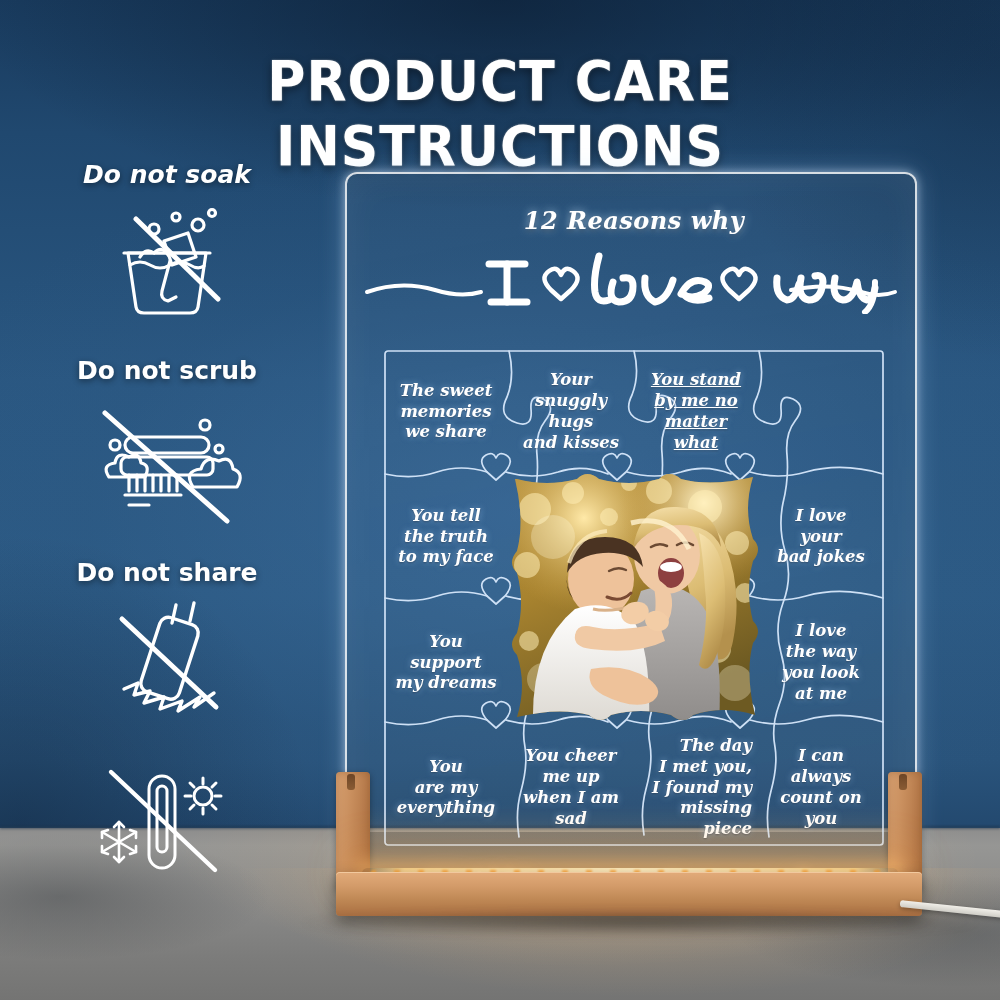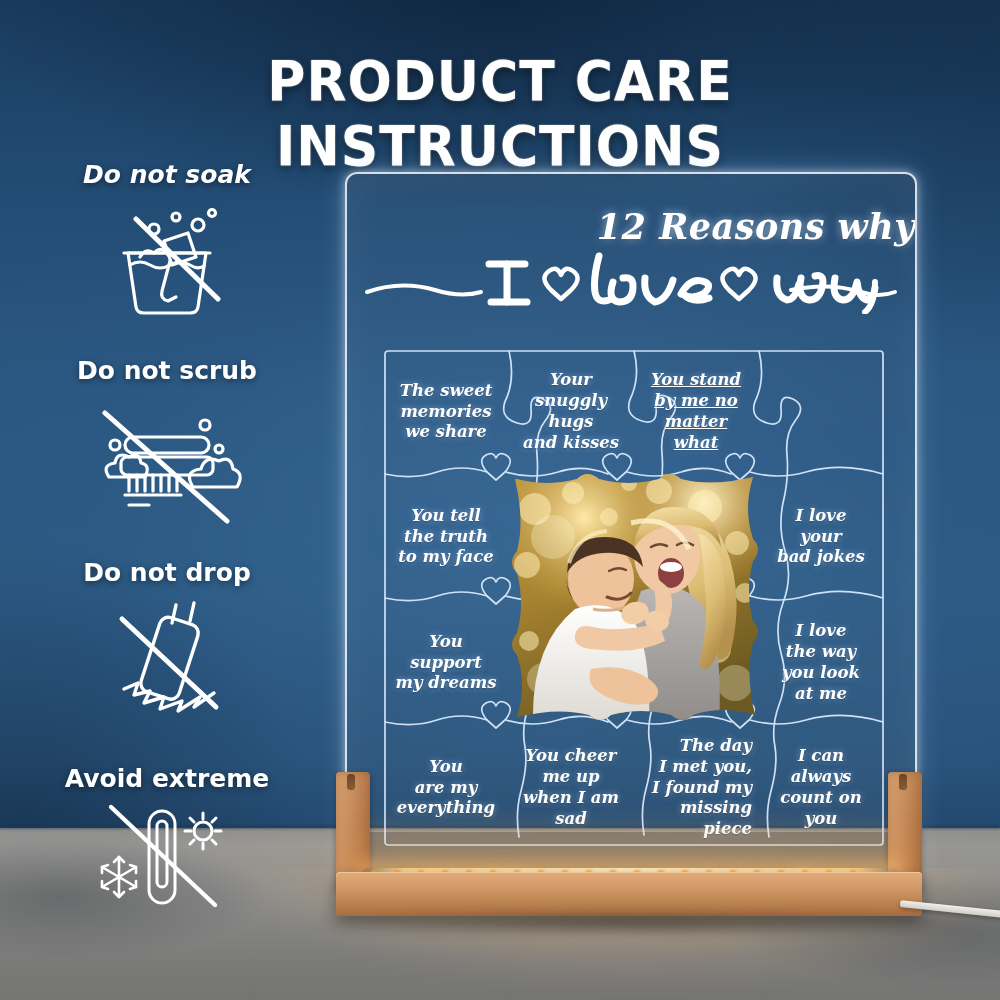--- a/index.html
+++ b/index.html
@@ -88,23 +88,23 @@
     background:linear-gradient(180deg, rgba(110,108,104,.80), rgba(90,88,85,.88));
   }
   .acrylic .panel-glow{
     position:absolute; left:0; right:0; bottom:0; height:90px;
     background:linear-gradient(180deg, rgba(255,200,130,0), rgba(255,196,120,.22));
     pointer-events:none;
   }
 
   
   .reasons-sub{
-    position:absolute; left:0; right:0; top:32px; text-align:right;
+    position:absolute; left:0; right:0; top:32px; text-align:center;
     font-family:"DejaVu Serif", serif; font-style:italic; font-weight:700;
-    font-size:35px; color:#fff; letter-spacing:.5px;
+    font-size:24px; color:#fff; letter-spacing:.5px;
     text-shadow:0 0 8px rgba(200,230,255,.7), 0 2px 4px rgba(0,0,0,.35);
     margin-left:6px;
   }
   .ily{
     position:absolute; left:0; right:0; top:68px; height:66px;
   }
   .ily svg{ display:block; margin:0 auto; }
 
   
   .board{
@@ -231,37 +231,36 @@
 
         <circle cx="30" cy="54" r="5"></circle>
         <circle cx="120" cy="34" r="5"></circle>
         <circle cx="134" cy="58" r="4"></circle>
 
         <path d="M20 22 L142 130" stroke-width="5"></path>
       </svg>
     </div>
 
     <div class="care-item i3">
-      <div class="care-label">Do not drop</div>
+      <div class="care-label">Do not share</div>
       <svg class="care-icon" width="155" height="140" viewBox="0 0 155 140" fill="none" stroke="#ffffff" stroke-width="3.4" stroke-linecap="round" stroke-linejoin="round">
 
         <g transform="rotate(18 78 70)">
           <rect x="58" y="26" width="40" height="78" rx="9"></rect>
         </g>
 
         <path d="M86 12 L82 30 M104 10 L100 28"></path>
 
         <path d="M34 96 L48 90 L44 102 L60 98 L54 110 L74 104 L70 116 L92 108 L88 118 L110 104 L104 114 L124 100"></path>
 
         <path d="M32 26 L126 114" stroke-width="5"></path>
       </svg>
     </div>
 
     <div class="care-item i4">
-      <div class="care-label">Avoid extreme</div>
       <svg class="care-icon" width="165" height="115" viewBox="0 0 165 115" fill="none" stroke="#ffffff" stroke-width="3" stroke-linecap="round" stroke-linejoin="round">
 
         <rect x="64" y="12" width="26" height="92" rx="13"></rect>
         <rect x="72" y="22" width="10" height="66" rx="5"></rect>
 
         <circle cx="118" cy="32" r="9"></circle>
         <path d="M118 14 L118 20 M118 44 L118 50 M100 32 L106 32 M130 32 L136 32 M105 19 L109 23 M127 41 L131 45 M131 19 L127 23 M109 41 L105 45"></path>
 
         <g transform="translate(34,78)" stroke-width="2.6">
           <path d="M0 -20 L0 20 M-17 -10 L17 10 M-17 10 L17 -10"></path>

